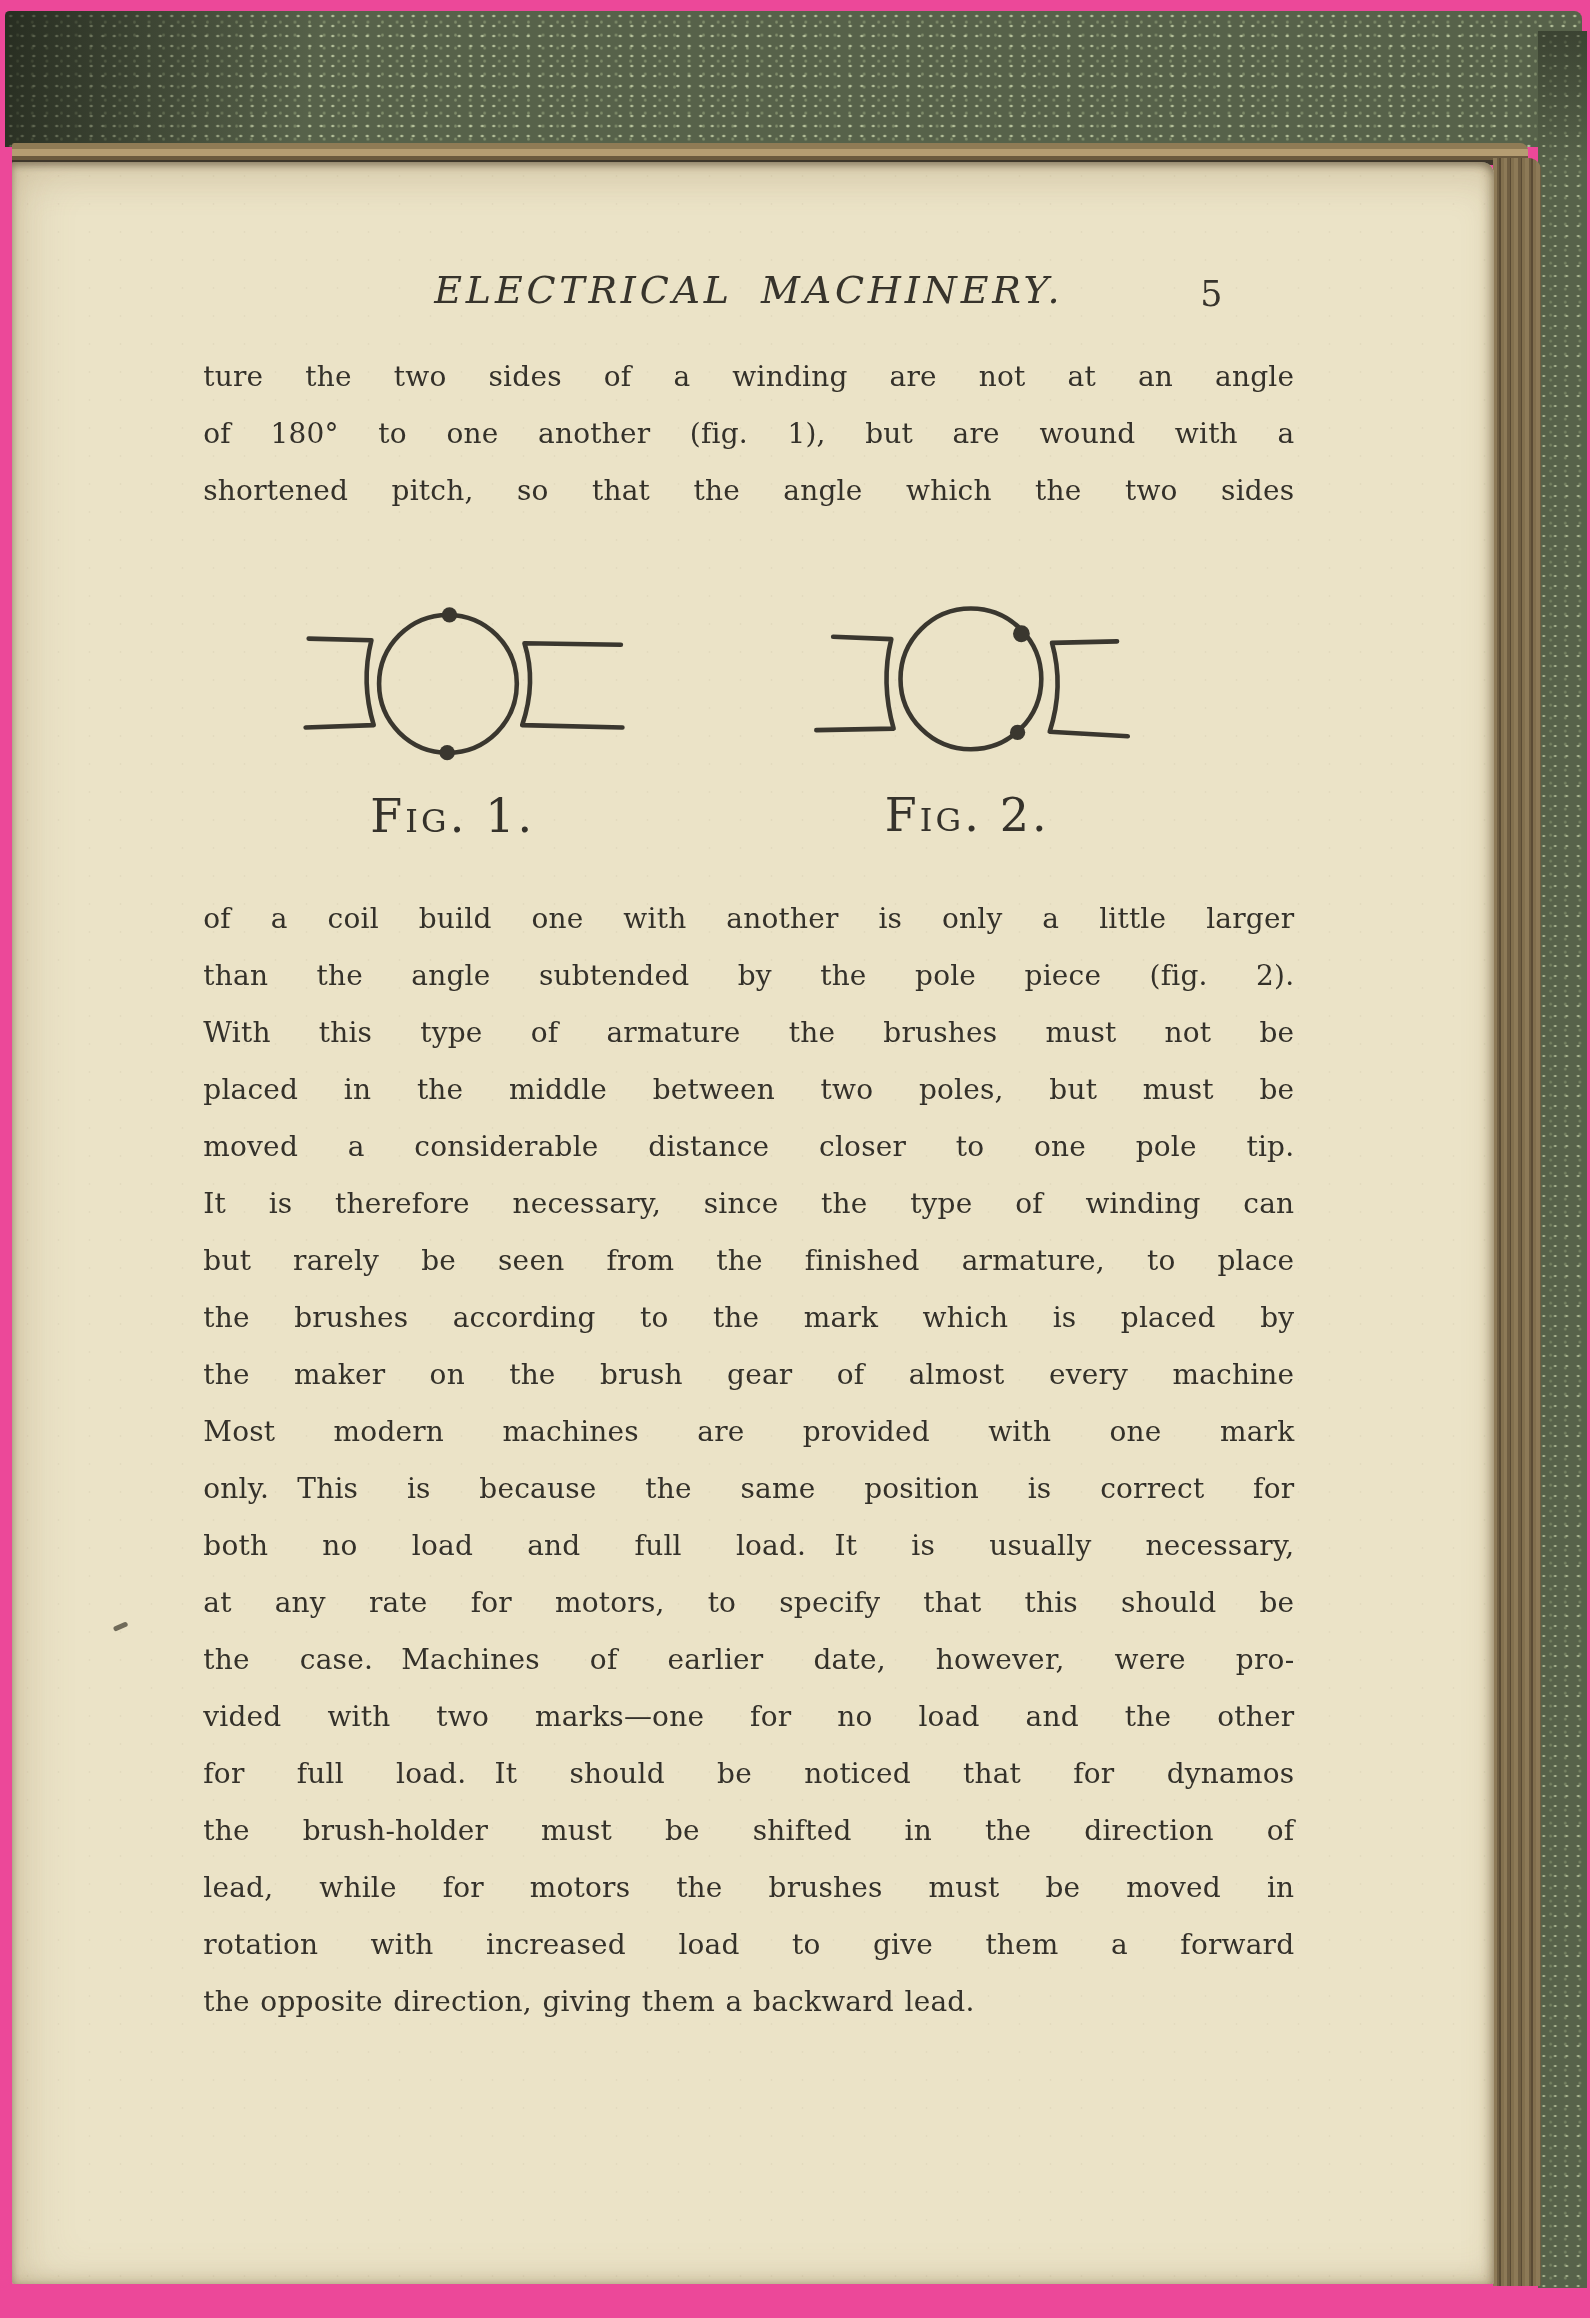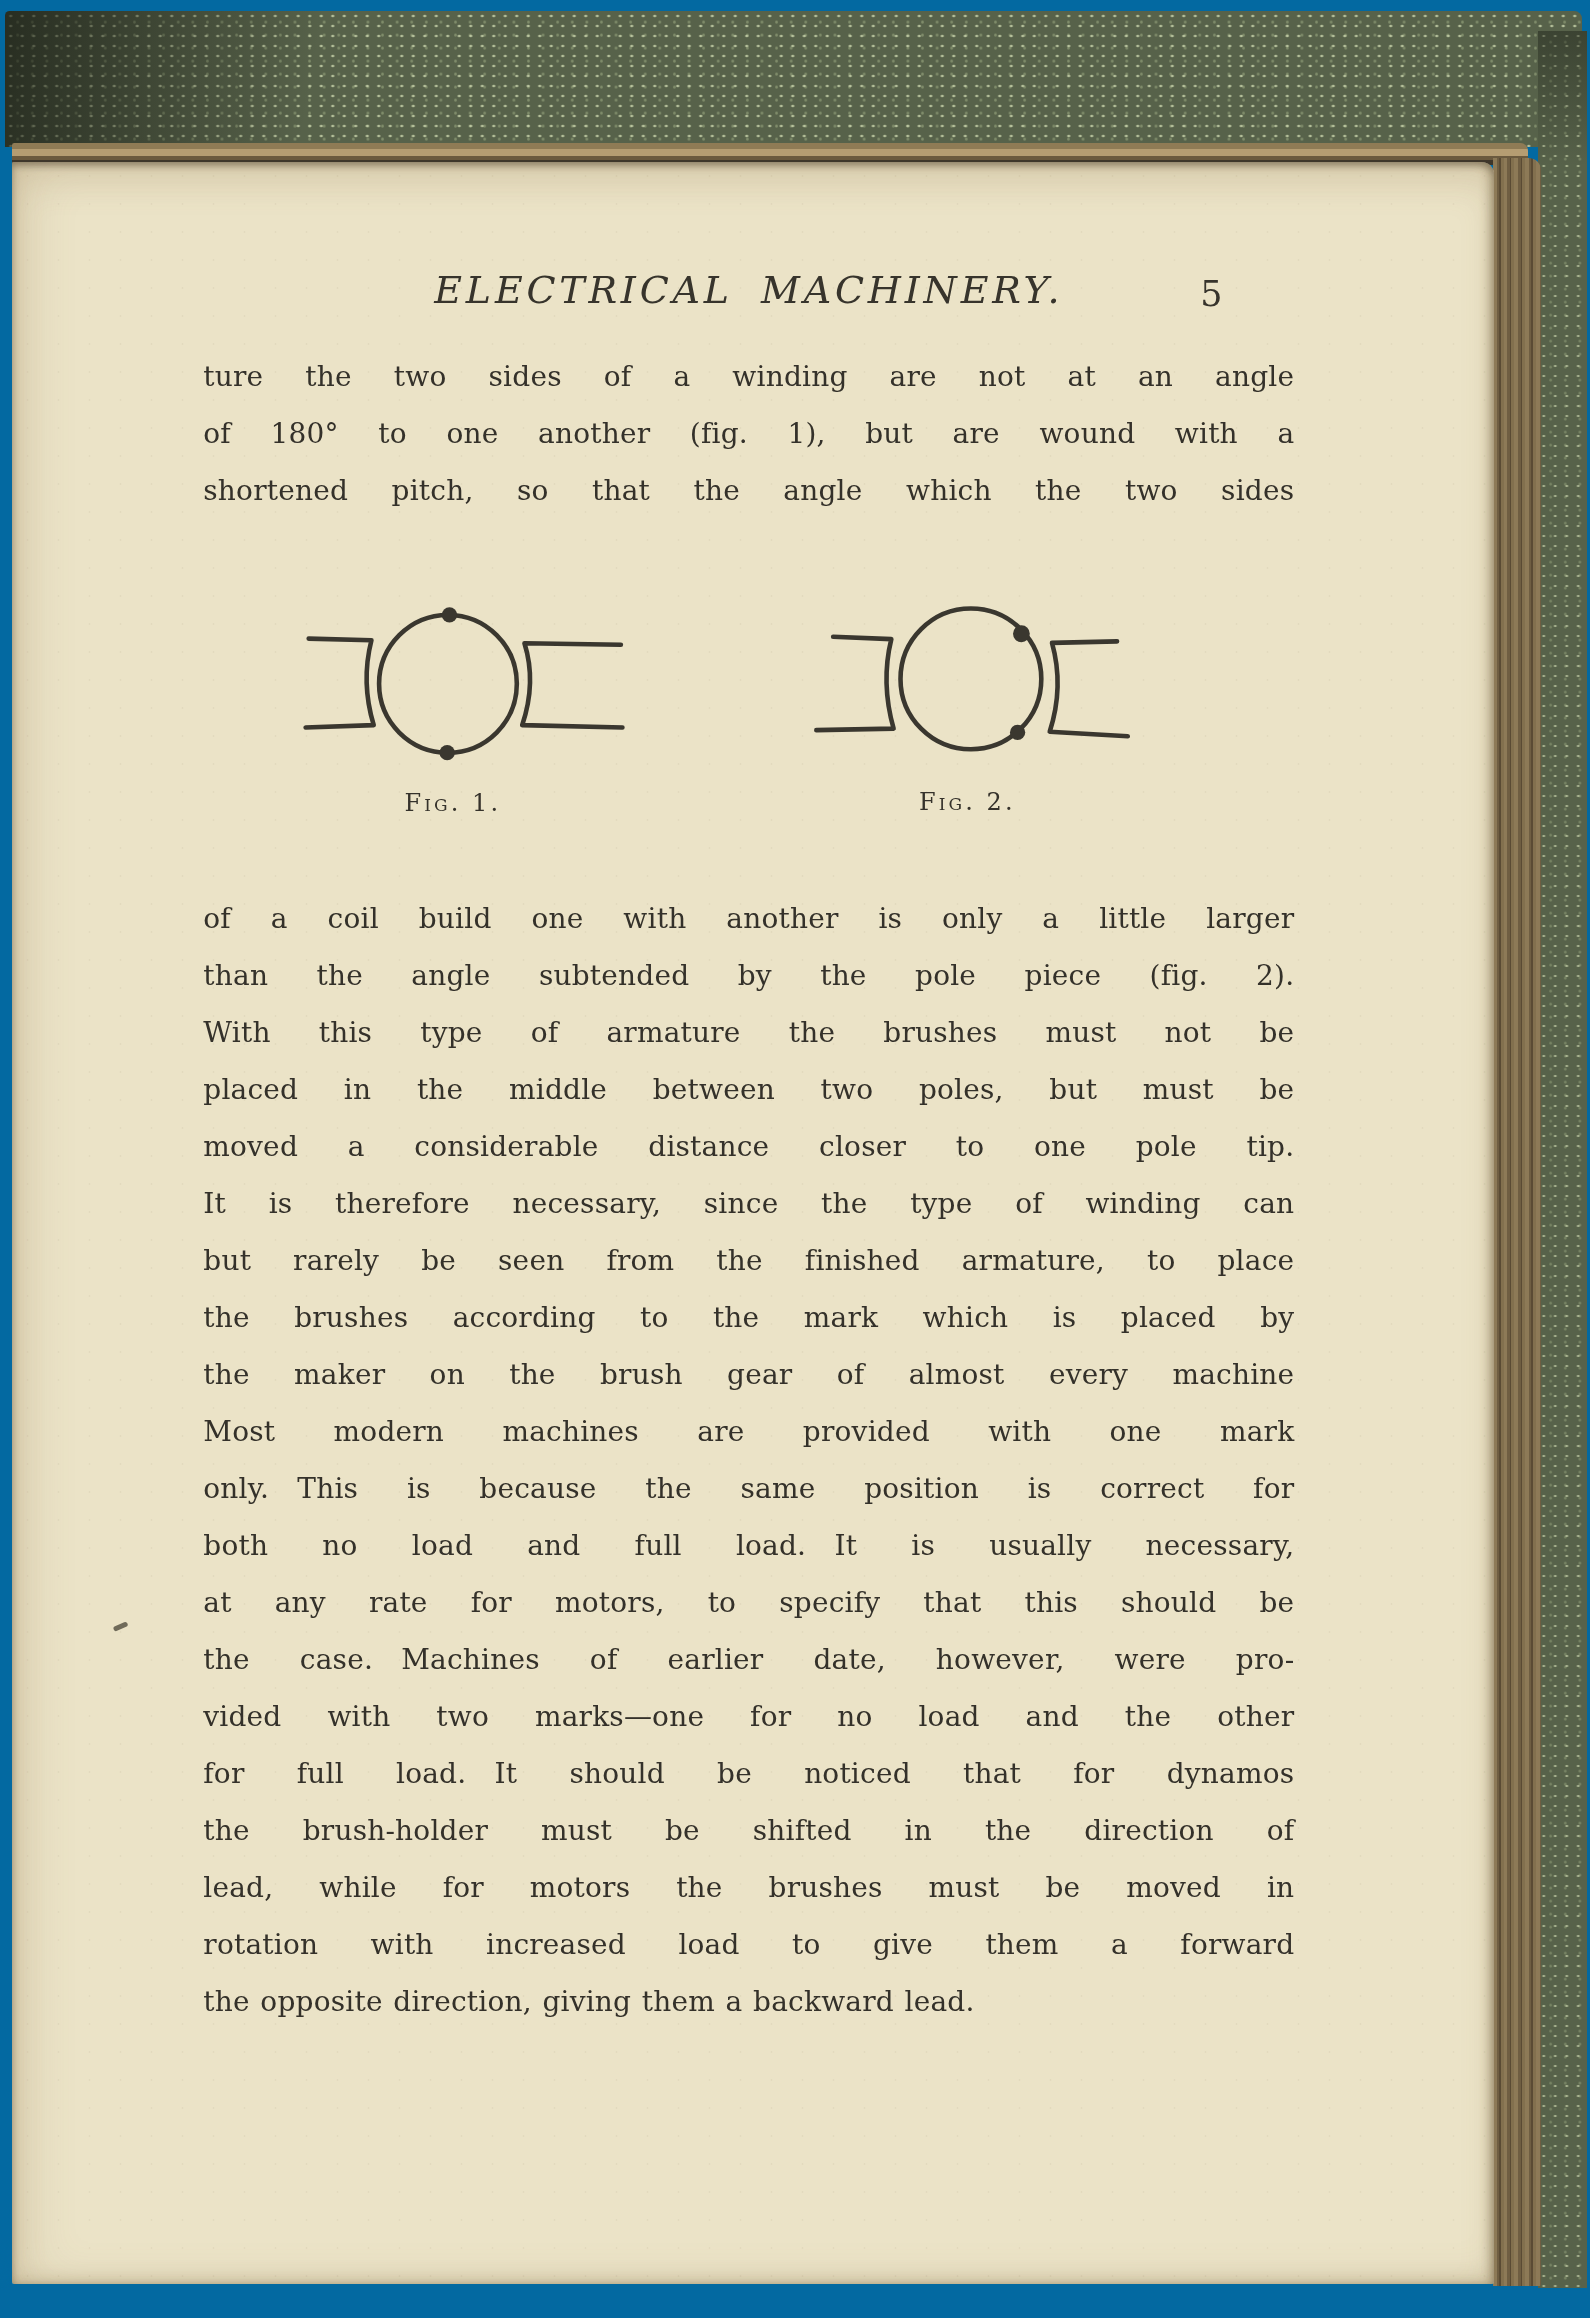--- a/index.html
+++ b/index.html
@@ -1,16 +1,16 @@
 <!DOCTYPE html>
 <html style="font-size:12.3px"><head>
 <meta charset="utf-8">
 <style>
   html,body{margin:0;padding:0;background:#14130e;}
-  #scene{position:relative;width:1590px;height:2319px;background:#0369a1;overflow:hidden;
+  #scene{position:relative;width:1590px;height:2319px;background:#ec4899;overflow:hidden;
          font-family:"DejaVu Serif","Liberation Serif",serif;}
 
   
   .cover{position:absolute;
     background-color:#57624a;
     background-image:
       linear-gradient(100deg, rgba(8,10,6,.60) 0%, rgba(8,10,6,0) 20%),
       radial-gradient(rgba(205,216,175,.78) 1.2px, rgba(0,0,0,0) 1.9px),
       radial-gradient(rgba(175,190,145,.45) 1.1px, rgba(0,0,0,0) 1.8px);
     background-size:100% 100%, 11.5px 10px, 14.6px 13px;
@@ -55,21 +55,21 @@
   #para-2{top:728px;}
   .tline{height:57px;line-height:57px;font-size:28px;letter-spacing:0.2px;word-spacing:1.5px;
     text-align:justify;text-align-last:justify;white-space:normal;color:#34312a;}
   .tline.last{text-align-last:left;}
 
   
   .figure{position:absolute;width:353px;text-align:center;}
   #figure-1{left:287px;top:443px;}
   #figure-2{left:800px;top:435px;text-align:center;}
   .fig-svg{display:block;width:353px;height:176px;}
-  .fig-caption{display:block;font-variant:small-caps;font-size:24px;letter-spacing:3.1px;
+  .fig-caption{display:block;font-variant:small-caps;font-size:46px;letter-spacing:3.1px;
     color:#35322b;}
   #figure-1 .fig-caption{margin-top:7.7px;transform:translateX(-23px);}
   #figure-2 .fig-caption{margin-top:15.3px;transform:translateX(-21.5px);}
 
   
   #stray-mark{position:absolute;left:101px;top:1462px;width:15.3px;height:4.6px;border-radius:3.1px;
     background:#514c3f;transform:rotate(-24deg);opacity:.8;}
 
   svg .ink{stroke:#3a372f;stroke-width:6;fill:none;stroke-linecap:round;stroke-linejoin:round;}
   svg .dot{fill:#3a372f;stroke:none;}

